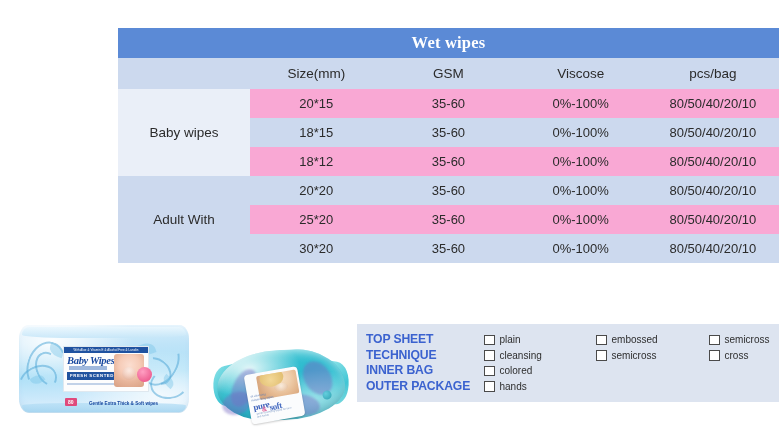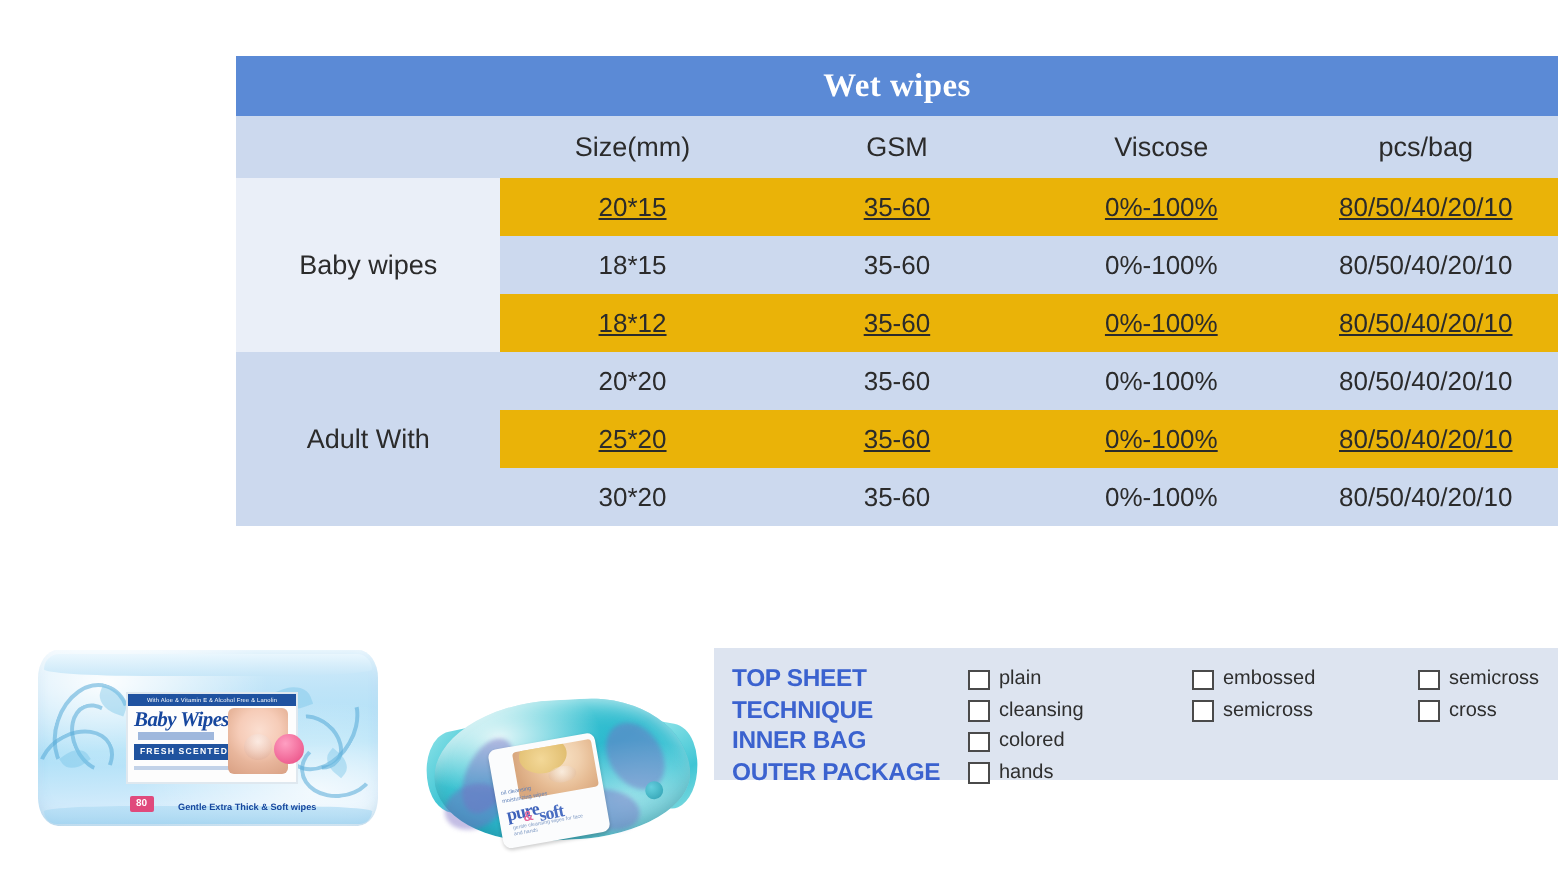--- a/index.html
+++ b/index.html
@@ -58,21 +58,21 @@
 
   .cell {
     font-size: 13px;
     color: #2b2b2b;
     text-align: center;
     height: 29px;
     line-height: 29px;
     border-left: 2px solid #ffffff;
     border-top: 2px solid #ffffff;
   }
-  .cell.light  { background: #eab308; text-decoration: underline; }
+  .cell.light  { background: #f9a8d4; }
   .cell.dark   { background: #ccd9ee; }
 
   .groupcell {
     font-size: 13.5px;
     color: #2b2b2b;
     text-align: center;
     vertical-align: middle;
     border-top: 2px solid #ffffff;
   }
   .groupcell.light { background: #eaeff8; }
@@ -281,21 +281,21 @@
     background: radial-gradient(circle at 35% 30%, #5fd2de, #1e93a8);
     opacity: .85;
   }
 
   
   #options-box {
     position: absolute;
     left: 357px;
     top: 324px;
     width: 422px;
-    height: 66px;
+    height: 78px;
     background: #dde4f0;
   }
   #options-inner {
     position: absolute;
     left: 9px;
     top: 8px;
     right: 6px;
     display: flex;
   }
   .opt-labels {

